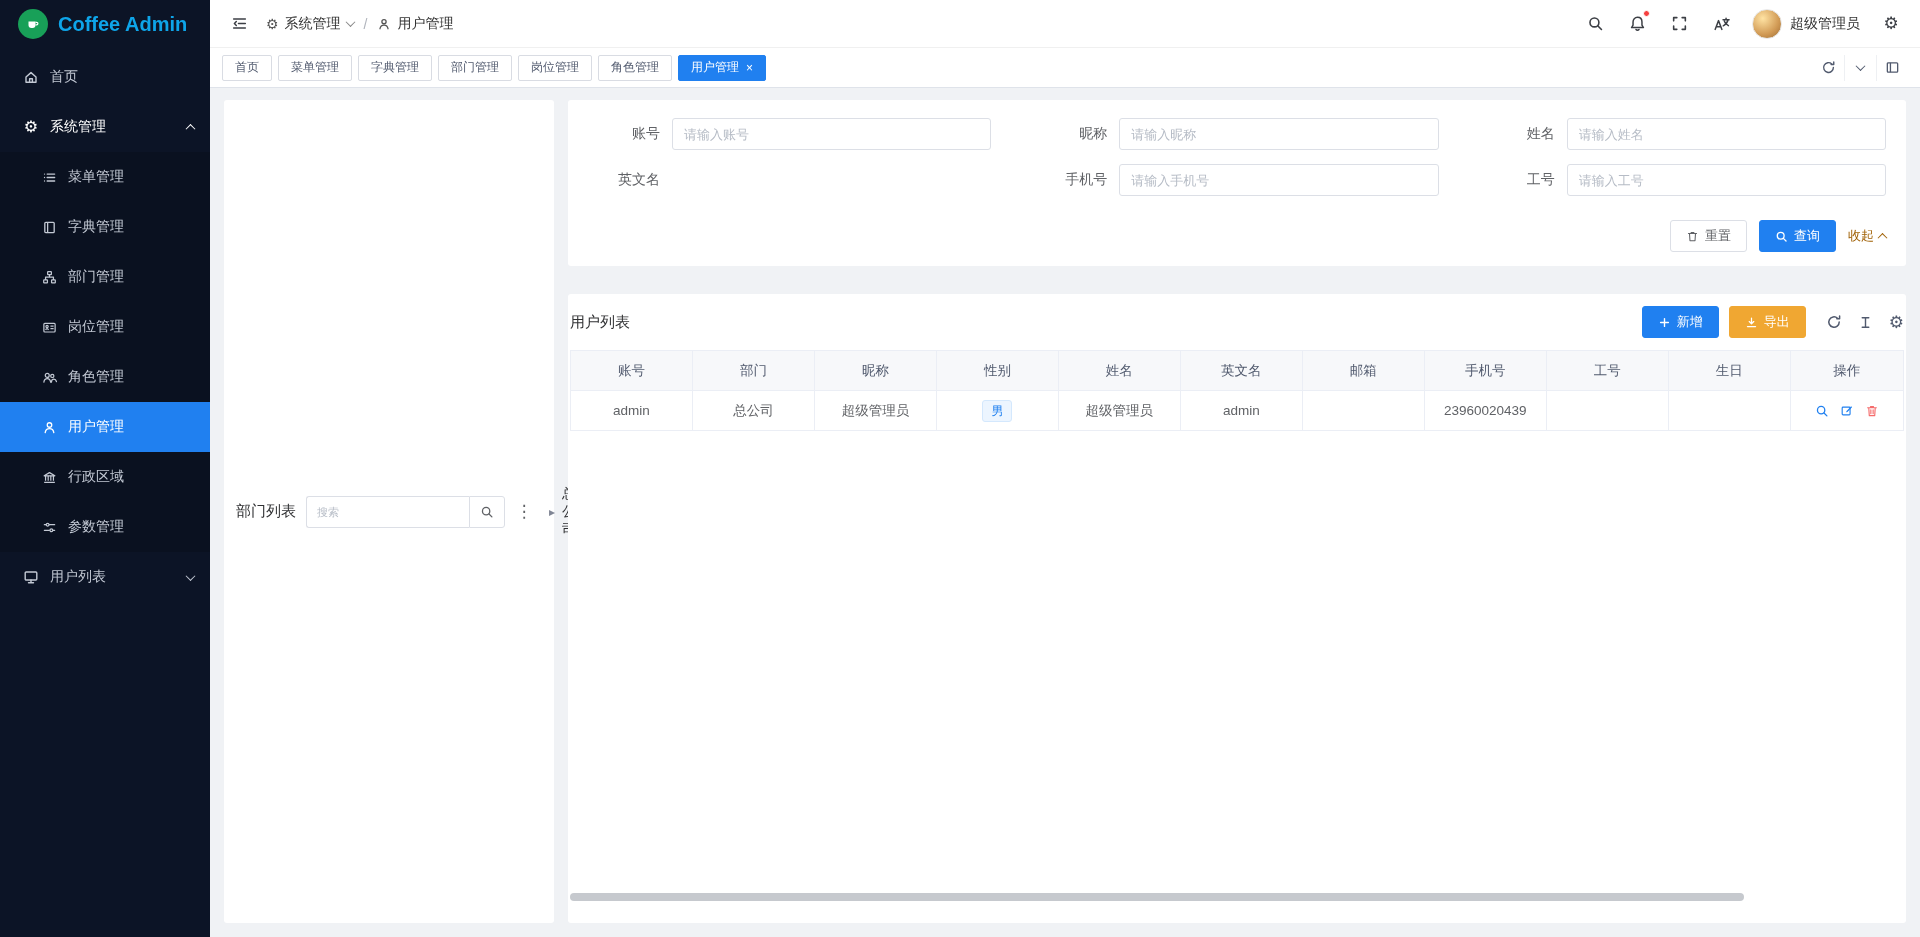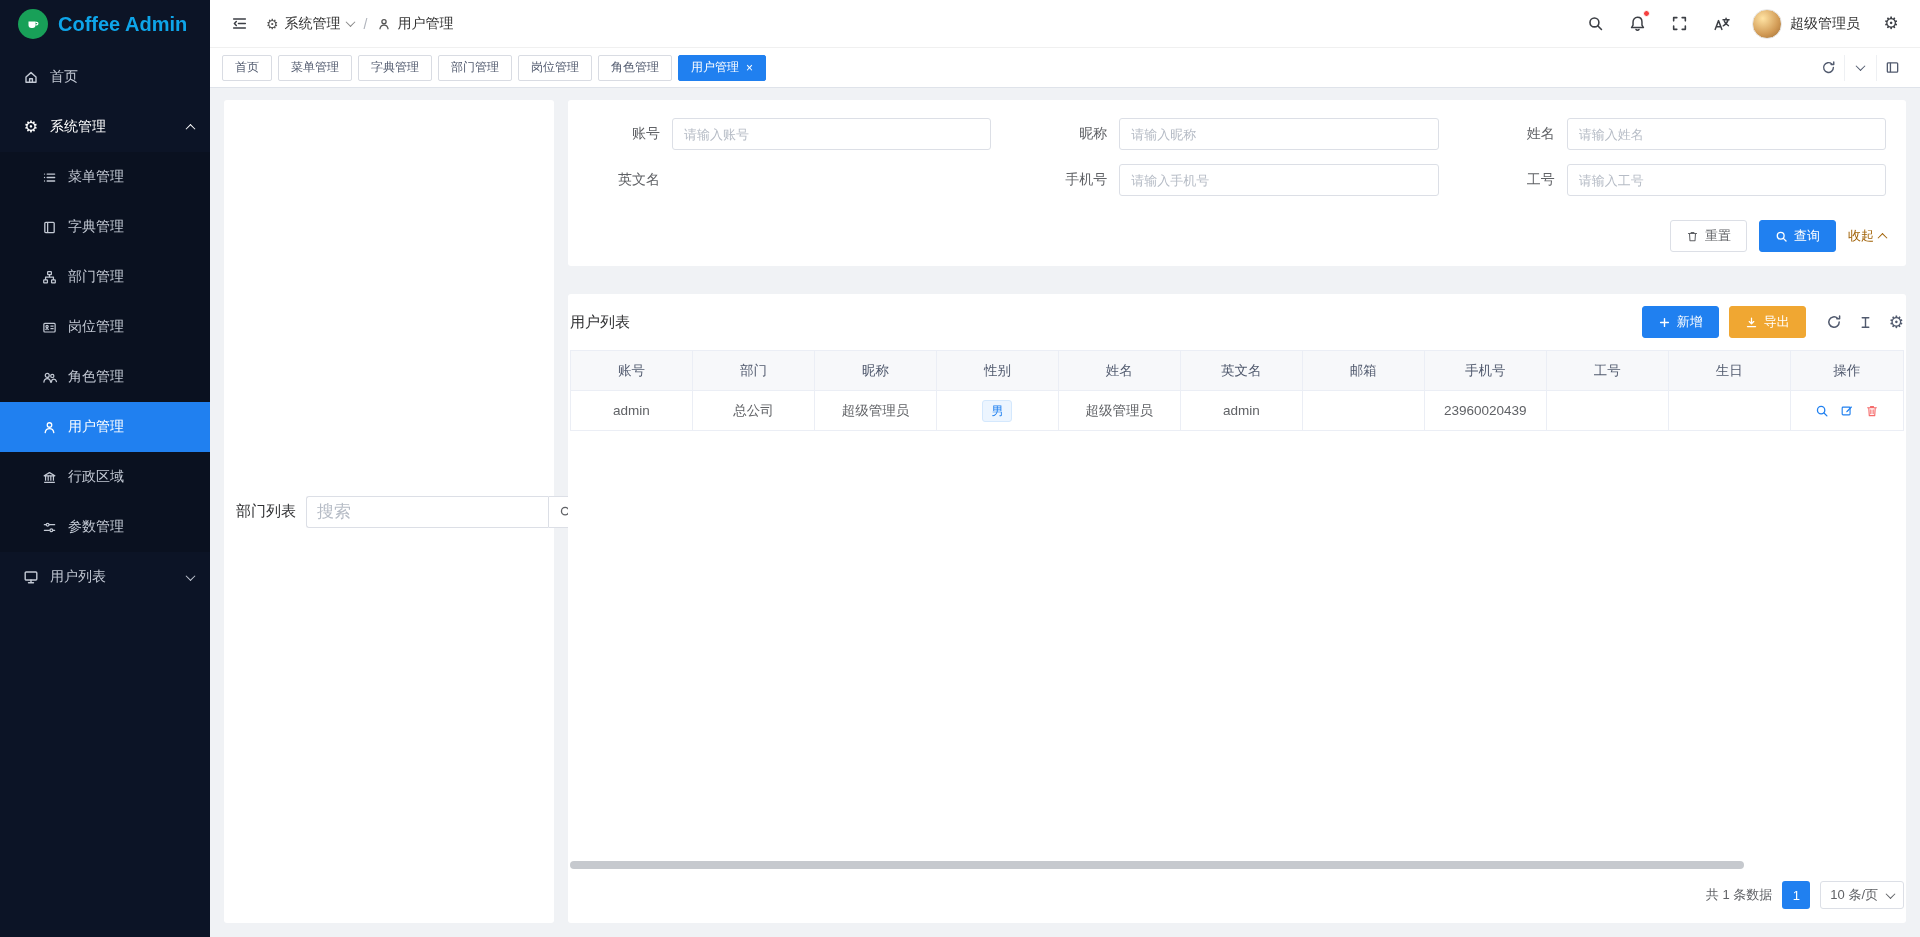--- a/index.html
+++ b/index.html
@@ -52,21 +52,21 @@
   .tabbar-right { margin-left:auto; display:flex; align-items:center; }
   .tab-tool { width:32px; height:26px; display:flex; align-items:center; justify-content:center; color:#515a6e; cursor:pointer; border-left:1px solid #eef0f3; }
 
   
   .content { flex:1; display:flex; gap:14px; padding:12px 14px 14px; min-height:0; }
 
   .dept-card { width:330px; flex-shrink:0; background:#fff; border-radius:3px; padding:12px; display:flex; gap:14px; }
   .dept-head { display:flex; align-items:center; gap:10px; }
   .dept-title { font-size:15px; color:#303133; white-space:nowrap; }
   .search-group { flex:1; display:flex; min-width:0; }
-  .search-group input { flex:1; min-width:0; height:32px; border:1px solid #dcdfe6; border-right:none; border-radius:3px 0 0 3px; padding:0 10px; font-size:17px; outline:none; color:#333; }
+  .search-group input { flex:1; min-width:0; height:32px; border:1px solid #dcdfe6; border-right:none; border-radius:3px 0 0 3px; padding:0 10px; font-size:11px; outline:none; color:#333; }
   .sg-btn { width:36px; height:32px; border:1px solid #dcdfe6; border-radius:0 3px 3px 0; background:#fff; display:flex; align-items:center; justify-content:center; color:#606266; cursor:pointer; flex-shrink:0; }
   .dots-btn { width:18px; text-align:center; font-size:17px; color:#606266; cursor:pointer; line-height:1; }
   .tree-item { display:flex; align-items:center; gap:7px; padding:3px 2px; font-size:14px; color:#303133; cursor:pointer; }
   .tree-caret { color:#808695; font-size:12px; line-height:1; }
 
   .right-col { flex:1; min-width:0; display:flex; flex-direction:column; gap:28px; }
 
   .filter-card { background:#fff; border-radius:3px; padding:18px 20px 14px; flex-shrink:0; }
   .filter-grid { display:grid; grid-template-columns:1fr 1fr 1fr; column-gap:44px; row-gap:14px; }
   .field { display:flex; align-items:center; min-width:0; }
@@ -507,26 +507,18 @@
                     </span>
                   </span>
                 </td>
               </tr>
             </tbody>
           </table>
 
           <div class="table-spacer"></div>
           <div class="h-scrollbar"></div>
 
-          <div class="pager">
-            <span>共 1 条数据</span>
-            <span class="page-num">1</span>
-            <span class="page-size">
-              <span>10 条/页</span>
-              <span class="chev down"></span>
-            </span>
-          </div>
         </div>
 
       </div>
     </div>
   </div>
 </div>
 
 </body></html>

